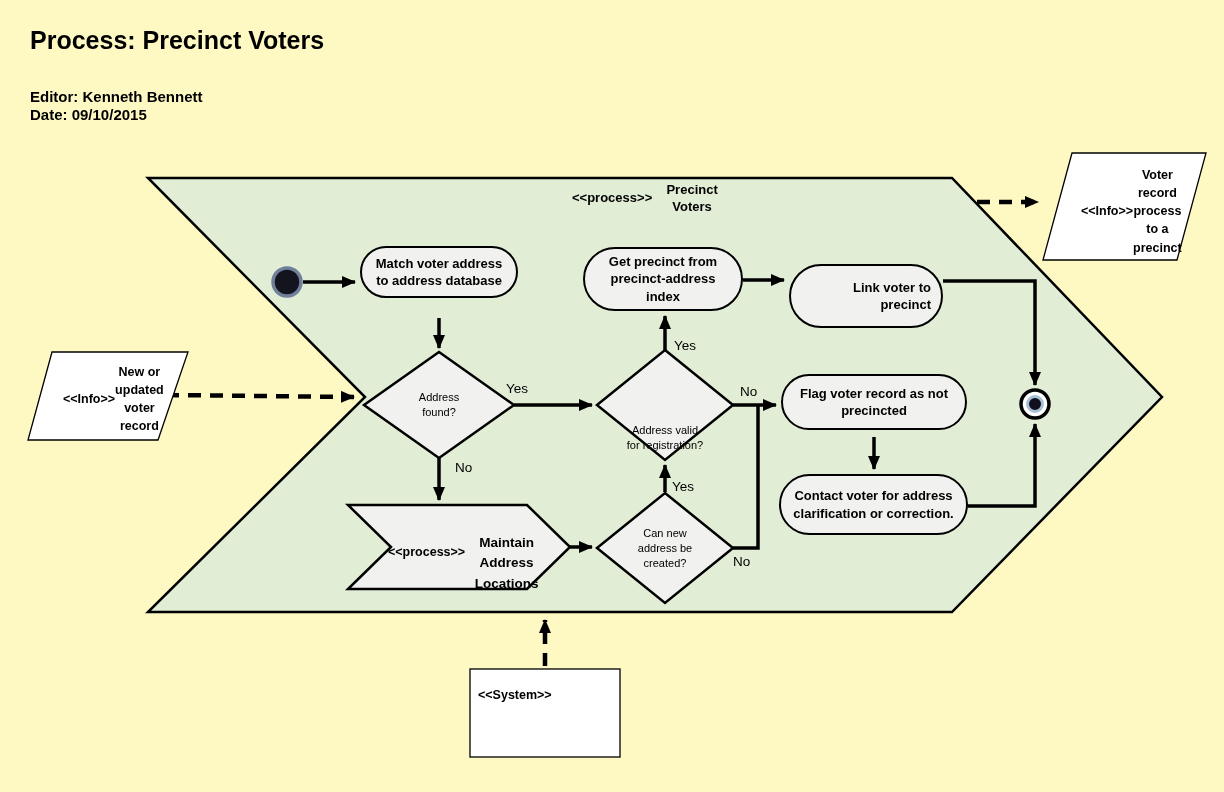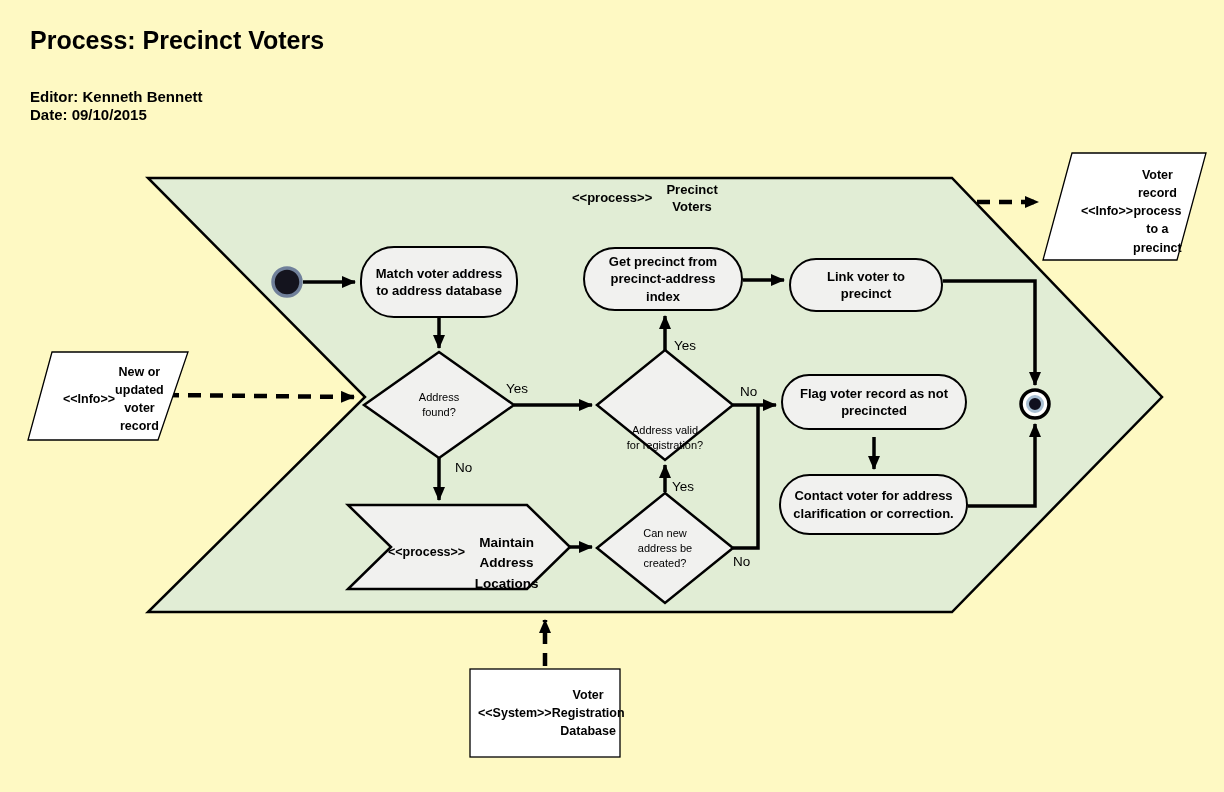--- a/index.html
+++ b/index.html
@@ -75,23 +75,23 @@
     <circle cx="287" cy="282" r="14" fill="#14141e" stroke="#70809a" stroke-width="3.5"></circle>
     <circle cx="1035" cy="404" r="14" fill="#fff" stroke="#000" stroke-width="3.5"></circle>
     <circle cx="1035" cy="404" r="7.5" fill="#10101e" stroke="#a9c0d4" stroke-width="3"></circle>
   </svg>
 
   <div class="txt" style="left:572px;top:182px;width:160px;">
     <span class="procname">&lt;&lt;process&gt;&gt;</span>
     <span class="procname">Precinct Voters</span>
   </div>
 
-  <div class="node" style="left:360px;top:246px;width:158px;height:72px;">Match voter address to address database</div>
+  <div class="node" style="left:360px;top:246px;width:158px;height:52px;">Match voter address to address database</div>
   <div class="node" style="left:583px;top:247px;width:160px;height:64px;">Get precinct from precinct-address index</div>
-  <div class="node" style="left:789px;top:258px;width:154px;height:54px;">Link voter to precinct</div>
+  <div class="node" style="left:789px;top:264px;width:154px;height:64px;text-align:right;">Link voter to precinct</div>
   <div class="node" style="left:781px;top:374px;width:186px;height:56px;">Flag voter record as not precincted</div>
   <div class="node" style="left:779px;top:474px;width:189px;height:61px;">Contact voter for address clarification or correction.</div>
 
   <div class="txt" style="left:388px;top:511px;width:160px;">
     <span style="font-weight:bold;font-size:12.5px;">&lt;&lt;process&gt;&gt;</span>
     <span class="chevtext" style="margin-top:22px;width:130px;">Maintain Address Locations</span>
   </div>
 
   <div class="dtext" style="left:404px;top:390px;width:70px;">Address found?</div>
   <div class="dtext" style="left:625px;top:383px;width:80px;margin-top:40px;">Address valid for registration?</div>
@@ -107,16 +107,15 @@
   <div class="txt ext" style="left:63px;top:363px;width:90px;">
     <span>&lt;&lt;Info&gt;&gt;</span>
     <span>New or updated voter record</span>
   </div>
   <div class="txt ext" style="left:1081px;top:166px;width:88px;">
     <span>&lt;&lt;Info&gt;&gt;</span>
     <span>Voter record process to a precinct</span>
   </div>
   <div class="txt ext" style="left:478px;top:686px;width:134px;">
     <span>&lt;&lt;System&gt;&gt;</span>
-    <span>Voter Registration Database</span>
   </div>
 
 </div>
 
 </body></html>

